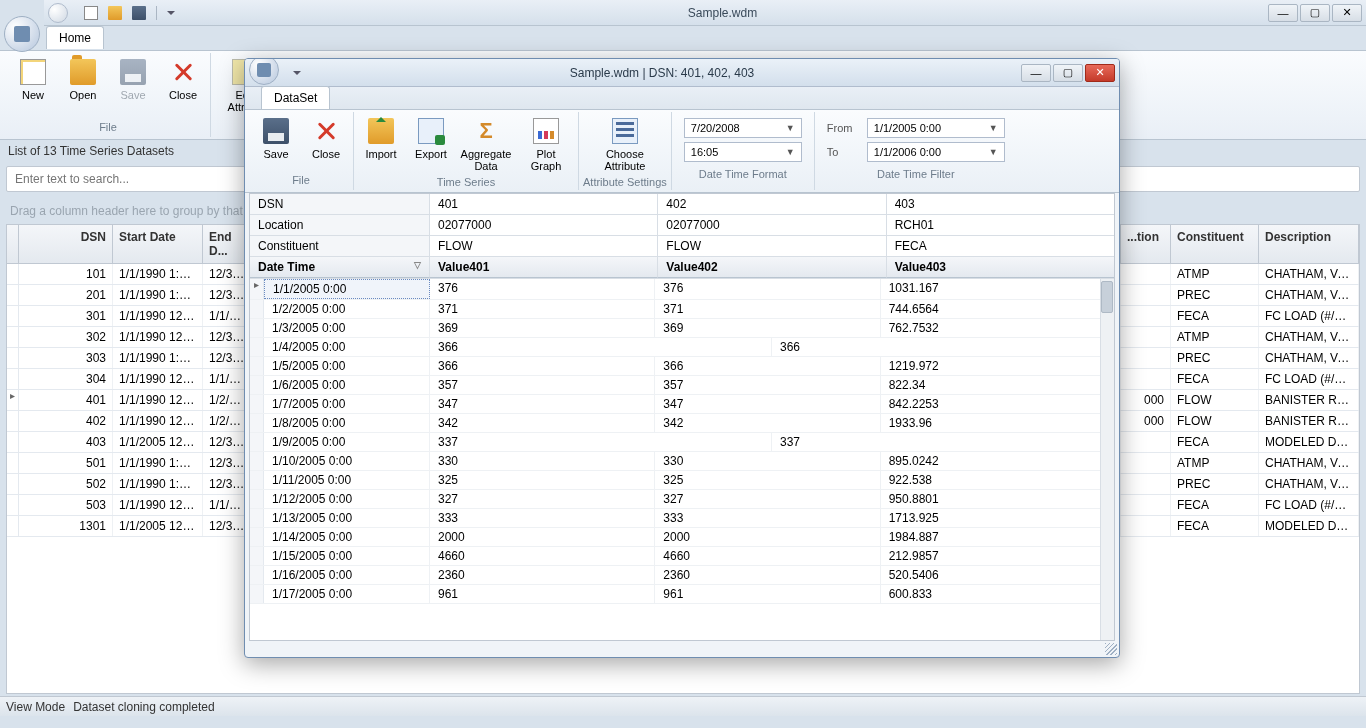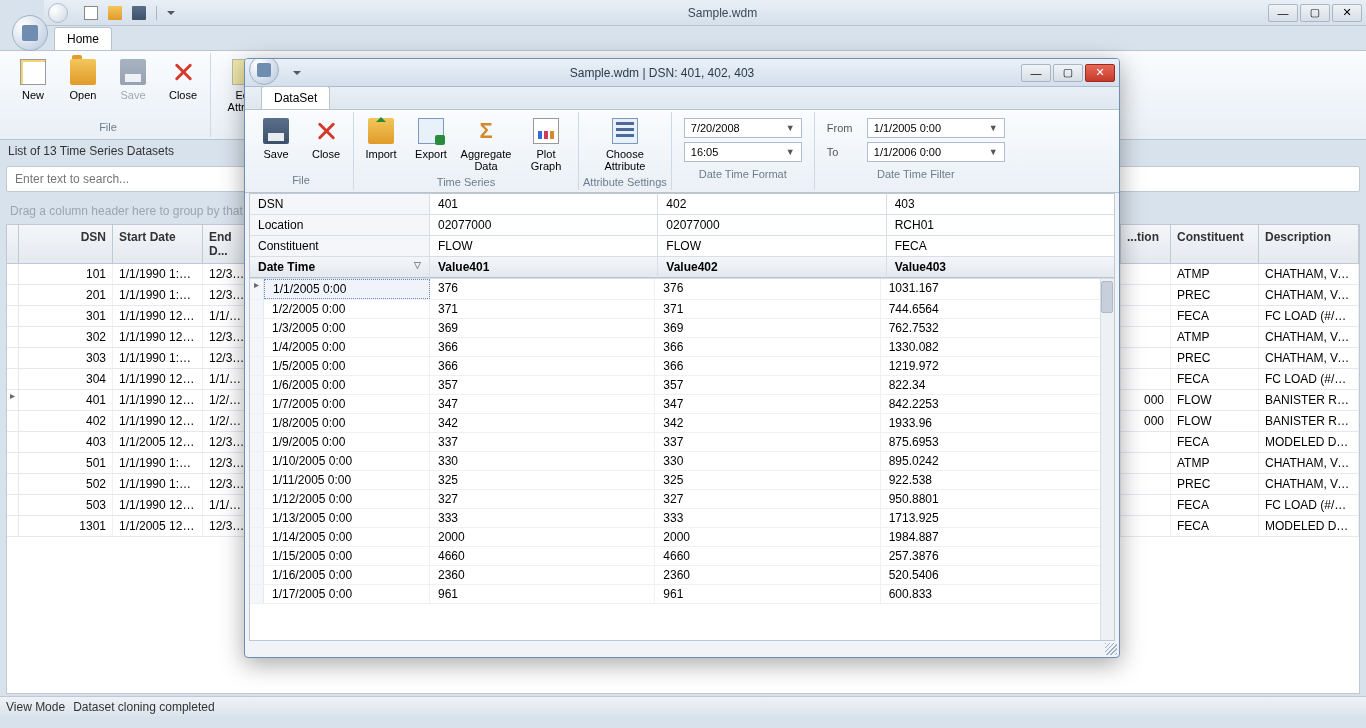--- a/index.html
+++ b/index.html
@@ -7,21 +7,21 @@
 
 
 .main-titlebar { height: 26px; background: linear-gradient(#e9eff6,#d5e0eb); display:flex; align-items:center; padding:0 4px; border-bottom:1px solid #b8c4d0;margin-left:44px; }
 .main-titlebar .left-icons { display:flex; gap:8px; align-items:center; }
 .main-titlebar .app-icon { width:20px; height:20px; background:radial-gradient(circle at 30% 30%, #fff, #cfd8e3); border-radius:50%; border:1px solid #b0bccd; }
 .main-titlebar .title { flex:1; text-align:center; color:#3a4a5a; font-size:12px; }
 .main-titlebar .win-controls { display:flex; gap:2px; }
 .win-btn { width:30px; height:18px; background:linear-gradient(#f0f4f8,#d7dee6); border:1px solid #aab6c3; border-radius:2px; display:flex; align-items:center; justify-content:center; font-size:11px; cursor:pointer; }
 
 
-.ribbon-tabs { height:24px; display:flex; align-items:center; padding-left:12px; }
+.ribbon-tabs { height:24px; display:flex; align-items:flex-start; padding-left:4px; }
 .app-orb { width:36px; height:36px; background:radial-gradient(circle at 30% 30%, #fff, #b5c6dd); border-radius:50%; border:1px solid #9fb0c4; margin-right:6px; margin-top:-10px; position:relative; z-index:5; display:flex; align-items:center; justify-content:center; }
 .app-orb .inner { width:16px; height:16px; background:#6f8db0; border-radius:2px; }
 .ribbon-tab { background:#fff; border:1px solid #b8c4d0; border-bottom:none; padding:4px 12px; border-radius:3px 3px 0 0; font-size:12px; cursor:pointer; }
 .ribbon-body { height:90px; background:linear-gradient(#fafcfe,#e9eff6); border-top:1px solid #b8c4d0; border-bottom:1px solid #b8c4d0; display:flex; padding:2px 6px; }
 .ribbon-group { display:flex; flex-direction:column; align-items:center; border-right:1px solid #cfd9e3; padding:2px 4px; }
 .ribbon-group .items { display:flex; gap:4px; flex:1; }
 .ribbon-btn { display:flex; flex-direction:column; align-items:center; justify-content:flex-start; width:46px; padding:2px; cursor:pointer; border-radius:3px; }
 .ribbon-btn .ic { width:26px; height:26px; margin:2px 0 4px; }
 .ribbon-btn .lbl { font-size:11px; text-align:center; line-height:12px; }
 .ribbon-group .group-label { font-size:11px; color:#6d7c8b; padding:2px 0; }
@@ -476,21 +476,20 @@
           <div class="dc dc-dt">1/3/2005 0:00</div>
           <div class="dc dc-v">369</div>
           <div class="dc dc-v">369</div>
           <div class="dc dc-v" style="padding-right:16px;">762.7532</div>
         </div>
         <div class="drow">
           <div class="dind"></div>
           <div class="dc dc-dt">1/4/2005 0:00</div>
           <div class="dc dc-v">366</div>
           <div class="dc dc-v">366</div>
-          <div class="dc dc-v" style="padding-right:16px;">1330.082</div>
         </div>
         <div class="drow">
           <div class="dind"></div>
           <div class="dc dc-dt">1/5/2005 0:00</div>
           <div class="dc dc-v">366</div>
           <div class="dc dc-v">366</div>
           <div class="dc dc-v" style="padding-right:16px;">1219.972</div>
         </div>
         <div class="drow">
           <div class="dind"></div>
@@ -511,21 +510,20 @@
           <div class="dc dc-dt">1/8/2005 0:00</div>
           <div class="dc dc-v">342</div>
           <div class="dc dc-v">342</div>
           <div class="dc dc-v" style="padding-right:16px;">1933.96</div>
         </div>
         <div class="drow">
           <div class="dind"></div>
           <div class="dc dc-dt">1/9/2005 0:00</div>
           <div class="dc dc-v">337</div>
           <div class="dc dc-v">337</div>
-          <div class="dc dc-v" style="padding-right:16px;">875.6953</div>
         </div>
         <div class="drow">
           <div class="dind"></div>
           <div class="dc dc-dt">1/10/2005 0:00</div>
           <div class="dc dc-v">330</div>
           <div class="dc dc-v">330</div>
           <div class="dc dc-v" style="padding-right:16px;">895.0242</div>
         </div>
         <div class="drow">
           <div class="dind"></div>
@@ -553,21 +551,21 @@
           <div class="dc dc-dt">1/14/2005 0:00</div>
           <div class="dc dc-v">2000</div>
           <div class="dc dc-v">2000</div>
           <div class="dc dc-v" style="padding-right:16px;">1984.887</div>
         </div>
         <div class="drow">
           <div class="dind"></div>
           <div class="dc dc-dt">1/15/2005 0:00</div>
           <div class="dc dc-v">4660</div>
           <div class="dc dc-v">4660</div>
-          <div class="dc dc-v" style="padding-right:16px;">257.3876</div>
+          <div class="dc dc-v" style="padding-right:16px;">212.9857</div>
         </div>
         <div class="drow">
           <div class="dind"></div>
           <div class="dc dc-dt">1/16/2005 0:00</div>
           <div class="dc dc-v">2360</div>
           <div class="dc dc-v">2360</div>
           <div class="dc dc-v" style="padding-right:16px;">520.5406</div>
         </div>
         <div class="drow">
           <div class="dind"></div>

